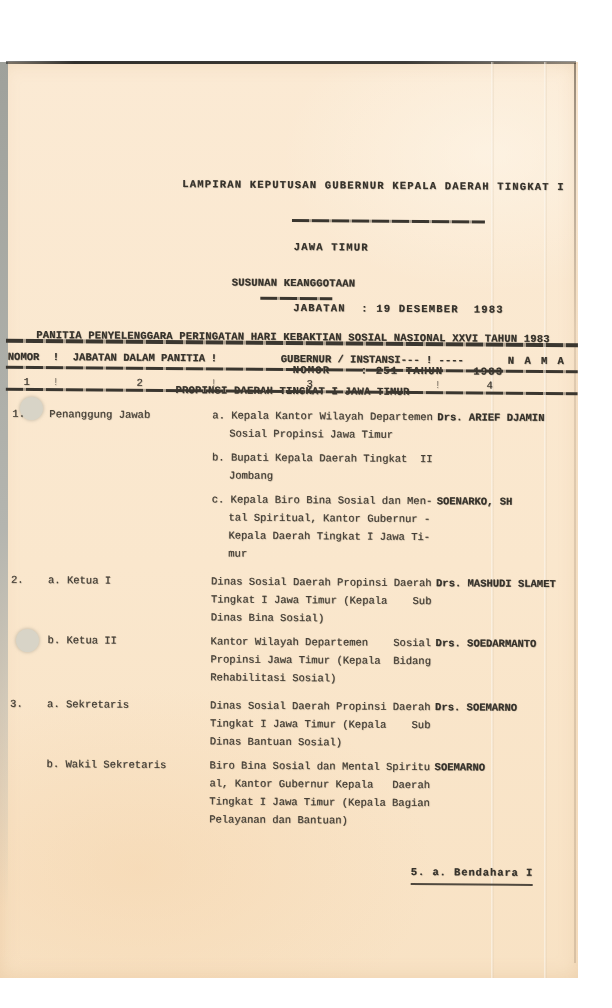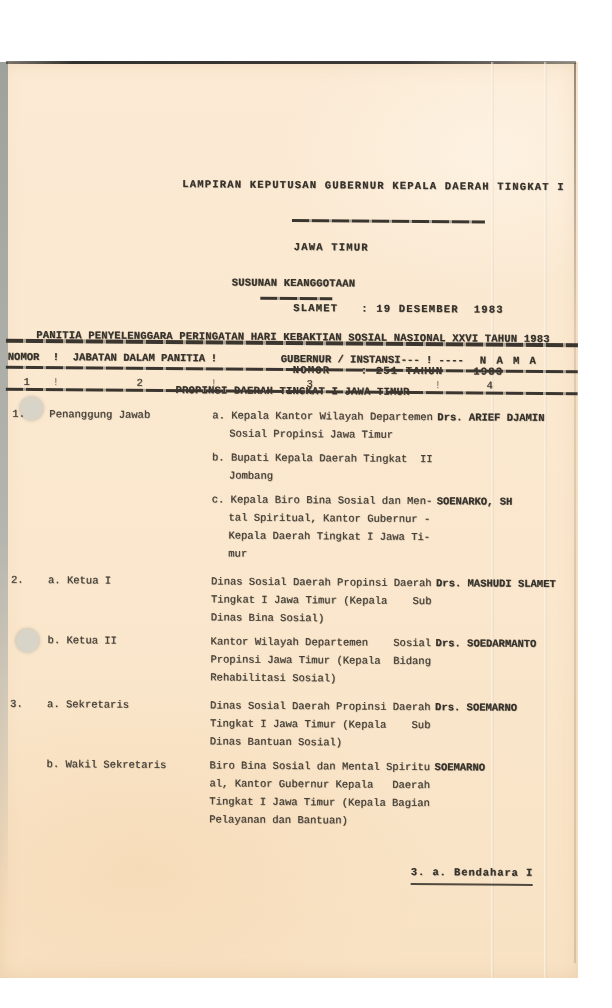--- a/index.html
+++ b/index.html
@@ -75,21 +75,21 @@
   <div class="fold fold-1"></div>
   <div class="fold fold-2"></div>
   <div class="punch punch-1"></div>
   <div class="punch punch-2"></div>
 
   <div class="content ink">
 
     <div class="lampiran b">
       <div>LAMPIRAN KEPUTUSAN GUBERNUR KEPALA DAERAH TINGKAT I</div>
       <div class="lamp-indent">JAWA TIMUR</div>
-      <div class="lamp-indent"><span class="lbl">SLAMET</span><span>: 19 DESEMBER  1983</span></div>
+      <div class="lamp-indent"><span class="lbl">JABATAN</span><span>: 19 DESEMBER  1983</span></div>
       <div class="lamp-indent"><span class="lbl">NOMOR</span><span>: 251 TAHUN    1983</span></div>
     </div>
     <div class="rule u-nomor"></div>
 
     <div class="title b">
       <div>SUSUNAN KEANGGOTAAN</div>
       <div>PANITIA PENYELENGGARA PERINGATAN HARI KEBAKTIAN SOSIAL NASIONAL XXVI TAHUN 1983</div>
       <div>PROPINSI DAERAH TINGKAT I JAWA TIMUR</div>
     </div>
     <div class="rule u-title"></div>
@@ -98,21 +98,21 @@
     <div class="rule r-mid"></div>
     <div class="rule r-bot"></div>
 
     <div class="thead b">
       <span style="left:10px">NOMOR</span>
       <span style="left:55px">!</span>
       <span style="left:75px">JABATAN DALAM PANITIA</span>
       <span style="left:213px">!</span>
       <span style="left:283px">GUBERNUR / INSTANSI</span>
       <span style="left:403px">--- ! ----</span>
-      <span style="left:482px;letter-spacing:2px">N A M A</span>
+      <span style="left:510px;letter-spacing:2px">N A M A</span>
     </div>
 
     <div class="tnums">
       <span style="left:26px">1</span>
       <span style="left:55px" class="dim">!</span>
       <span style="left:139px">2</span>
       <span style="left:213px" class="dim">!</span>
       <span style="left:309px">3</span>
       <span style="left:437px" class="dim">!</span>
       <span style="left:489px">4</span>
@@ -192,16 +192,16 @@
                 <div class="iline">al, Kantor Gubernur Kepala   Daerah</div>
                 <div class="iline">Tingkat I Jawa Timur (Kepala Bagian</div>
                 <div class="iline">Pelayanan dan Bantuan)</div>
               </div>
               <div class="c-nama">SOEMARNO</div>
             </div>
           </div>
         </div>
       </div>
 
-    <div class="footer b">3. a. Bendahara I</div>
+    <div class="footer b">5. a. Bendahara I</div>
 
   </div>
 </div>
 
 </body></html>

